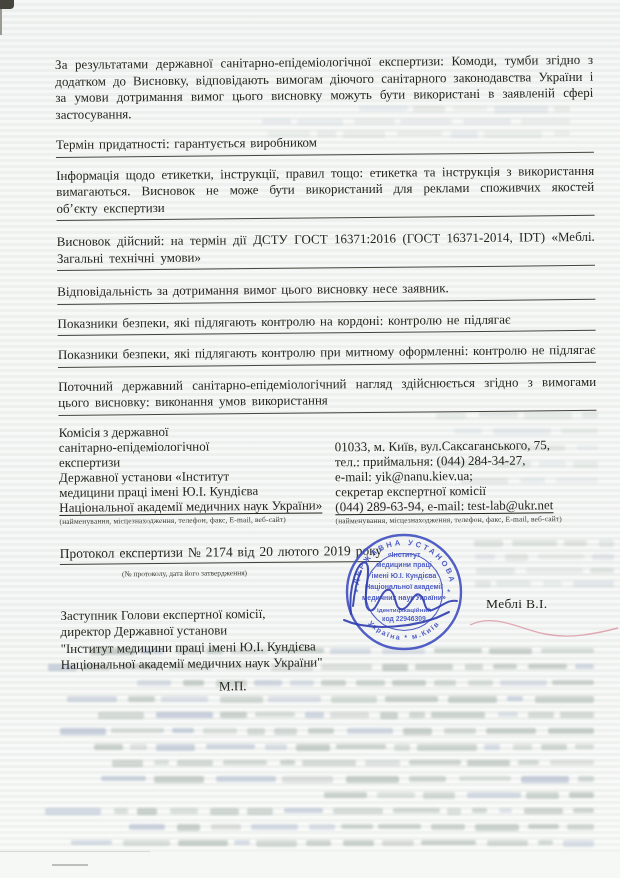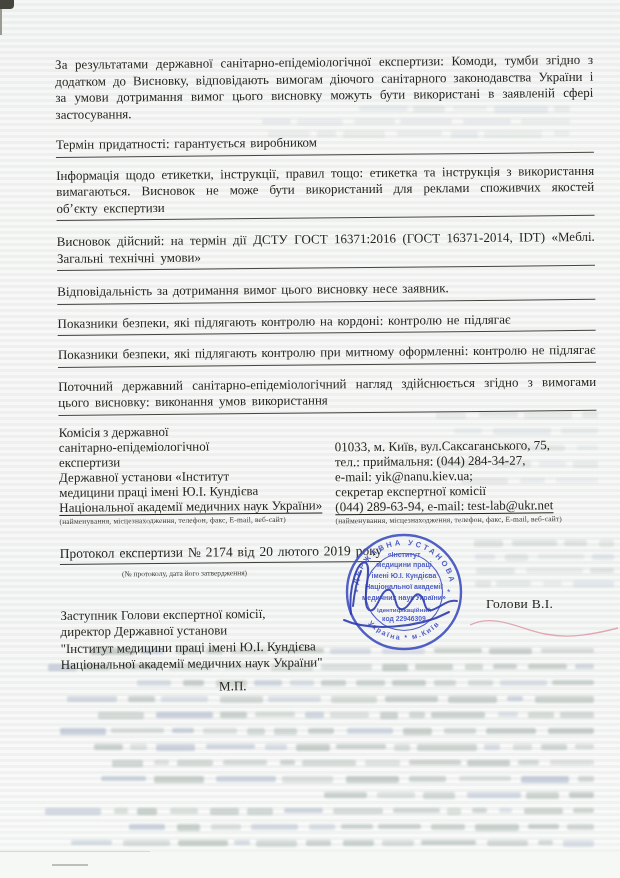--- a/index.html
+++ b/index.html
@@ -373,21 +373,21 @@
     <div>
         <div>Заступник Голови експертної комісії,</div>
         <div>директор Державної установи</div>
         <div>"Інститут медицини праці імені Ю.І. Кундієва</div>
         <div> Національної академії медичних наук України"</div>
       </div>
     <div class="mp-line">М.П.</div>
   </div>
 </div>
 
-<div class="signer-name">Голови В.І.</div>
+<div class="signer-name">Меблі В.І.</div>
 
 <svg class="overlay-svg" width="620" height="878" viewBox="0 0 620 878">
   <defs>
     <path id="arcTop" d="M 357 592 A 47 47 0 0 1 451 592"></path>
     <path id="arcBottom" d="M 356 592 A 48 48 0 0 0 452 592"></path>
   </defs>
   <g opacity="0.92">
     <circle cx="404" cy="592" r="57" fill="none" stroke="#4453c2" stroke-width="2.4"></circle>
     <circle cx="404" cy="592" r="38.5" fill="none" stroke="#4453c2" stroke-width="1.1"></circle>
     <text id="stamp-ring-top" font-family="Liberation Sans, sans-serif" font-size="7.6" font-weight="bold" fill="#4453c2" letter-spacing="2.6">

